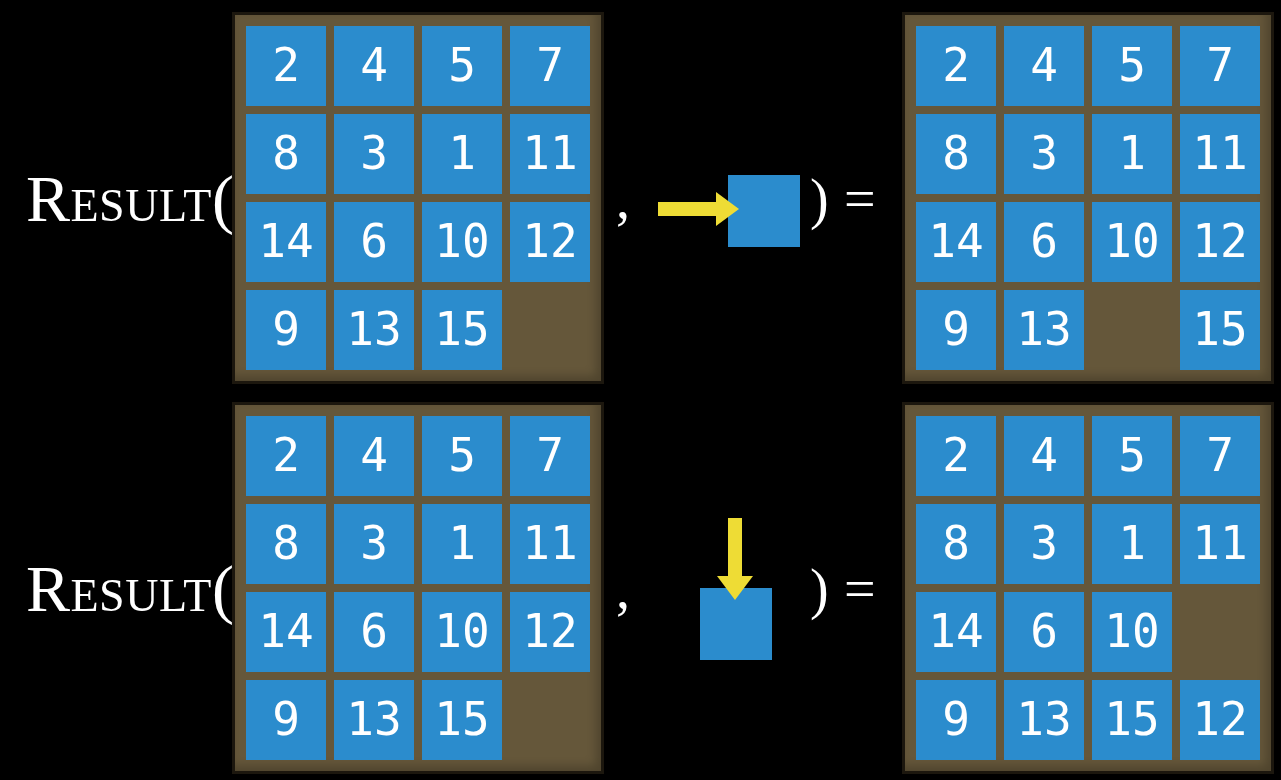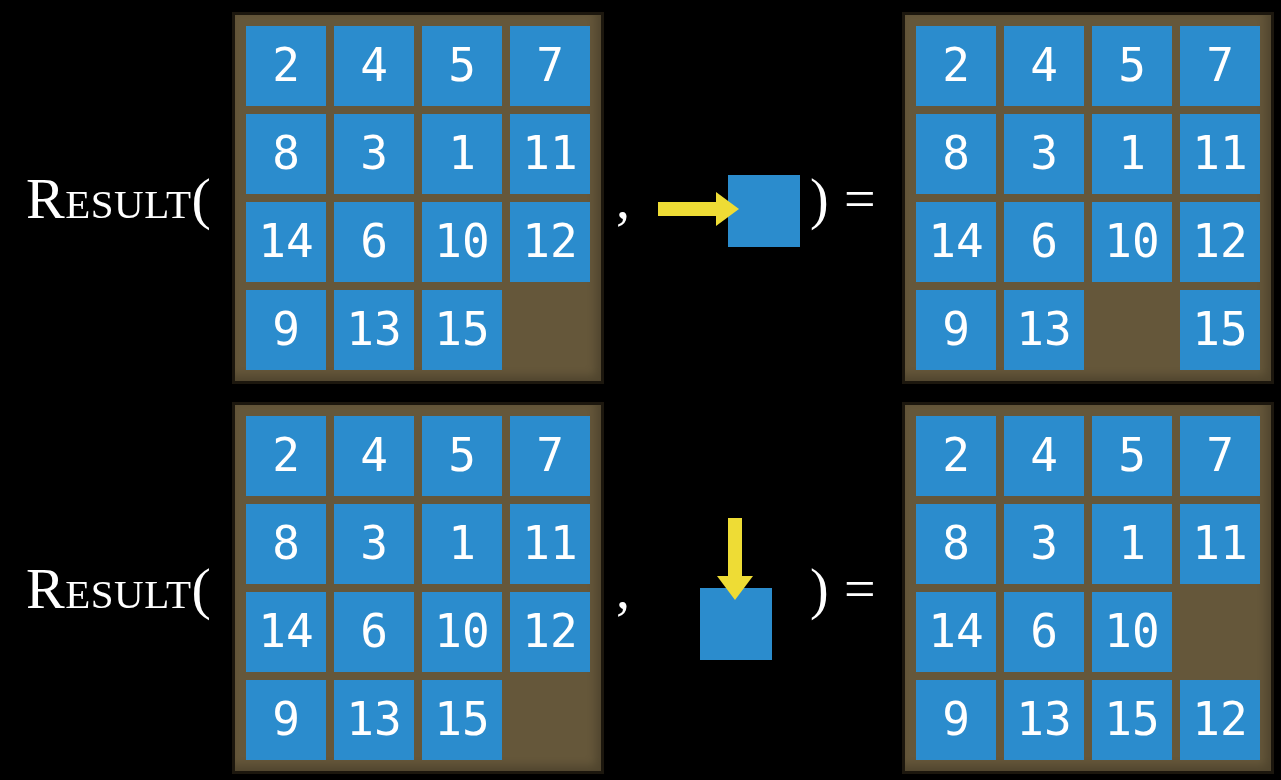--- a/index.html
+++ b/index.html
@@ -17,21 +17,21 @@
     position: absolute;
     height: 72px;
     display: flex;
     align-items: center;
     color: var(--label-text, #fff);
     font-size: 56px;
     line-height: 1;
     white-space: nowrap;
   }
   .result-label {
-    font-size: 58px;
+    font-size: 66px;
     font-variant: small-caps;
     letter-spacing: 0.5px;
   }
 
   
   .board {
     position: absolute;
     box-sizing: border-box;
     width: 372px;
     height: 372px;

